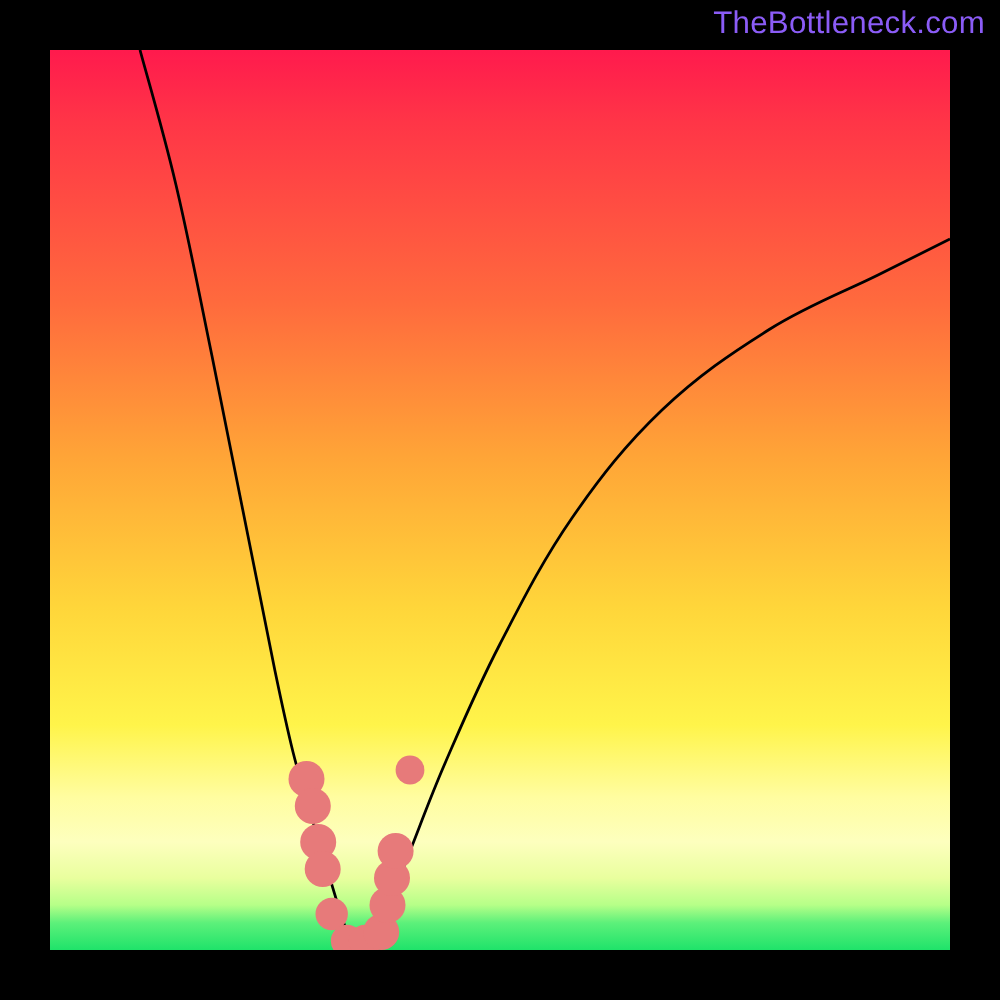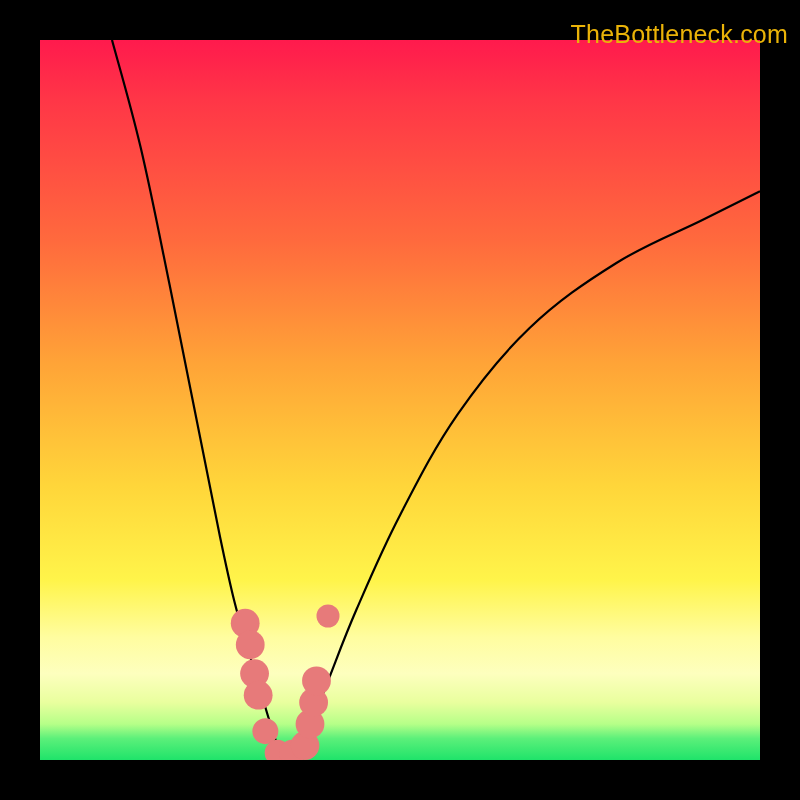--- a/index.html
+++ b/index.html
@@ -12,23 +12,23 @@
     font-family: Arial, Helvetica, sans-serif;
   }
   .figure {
     position: relative;
     width: 800px;
     height: 800px;
     background: #000;
   }
   .watermark {
     position: absolute;
-    top: 20px;
+    top: 4px;
     right: 12px;
-    color: #eab308;
+    color: #8b5cf6;
     font-size: 25px;
     font-weight: 500;
     letter-spacing: 0.2px;
     z-index: 10;
   }
   .plot-area {
     position: absolute;
     left: 40px;
     top: 40px;
     width: 720px;

